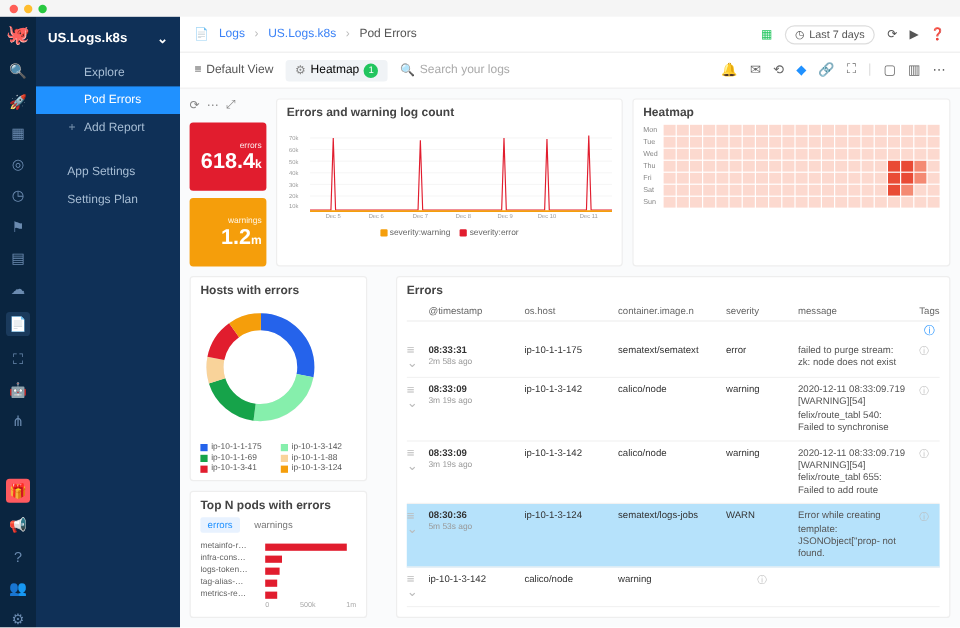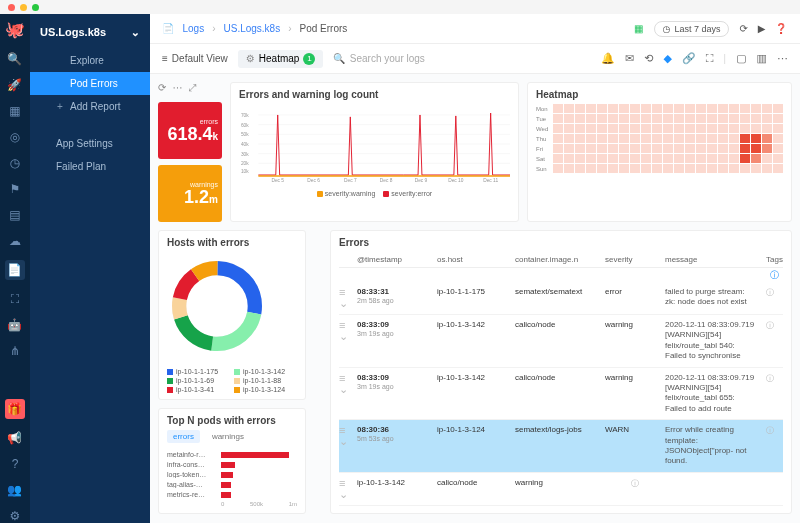--- a/index.html
+++ b/index.html
@@ -137,21 +137,21 @@
           <span>Pod Errors</span>
         </div>
         <div class="sb-item">
           <span class="mini">+</span>
           <span>Add Report</span>
         </div>
       </div>
     <div style="height:14px"></div>
     <div id="sb-sects">
         <div class="sb-item">App Settings</div>
-        <div class="sb-item">Failed Plan</div>
+        <div class="sb-item">Settings Plan</div>
       </div>
   </div>
 
   <div class="main">
     <div class="crumbs">
       <span style="color:#2091ff">📄</span>
       <span>Logs</span>
       <span class="sep">›</span>
       <span>US.Logs.k8s</span>
       <span class="sep">›</span>

